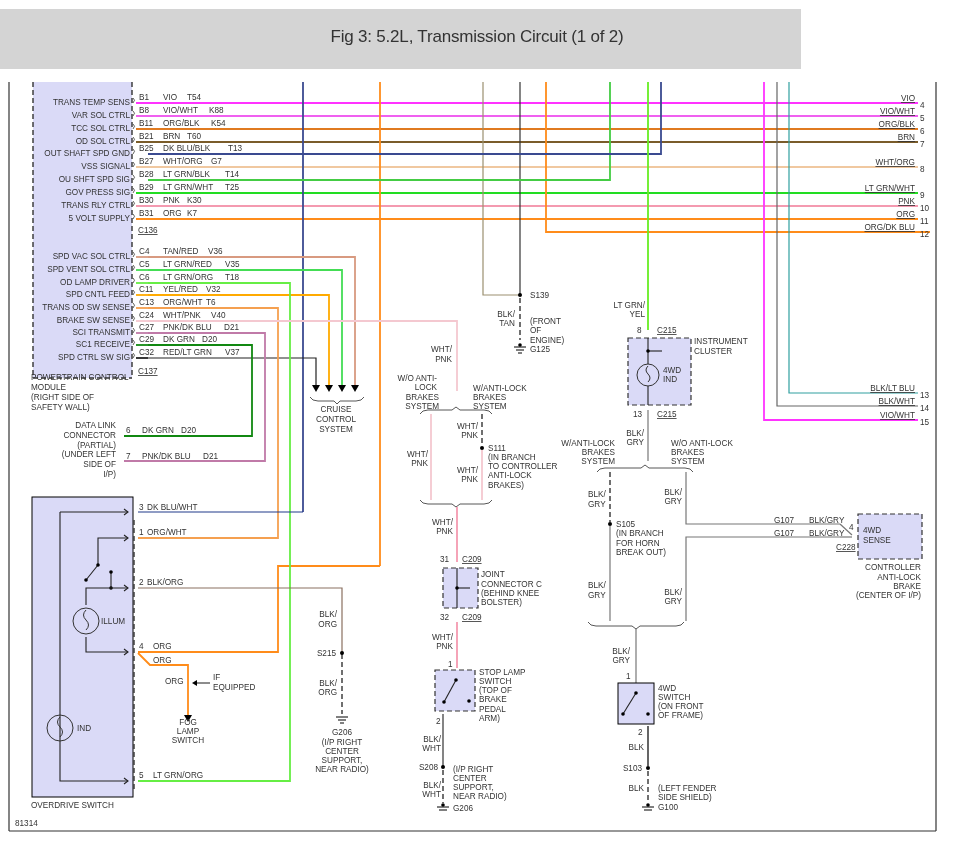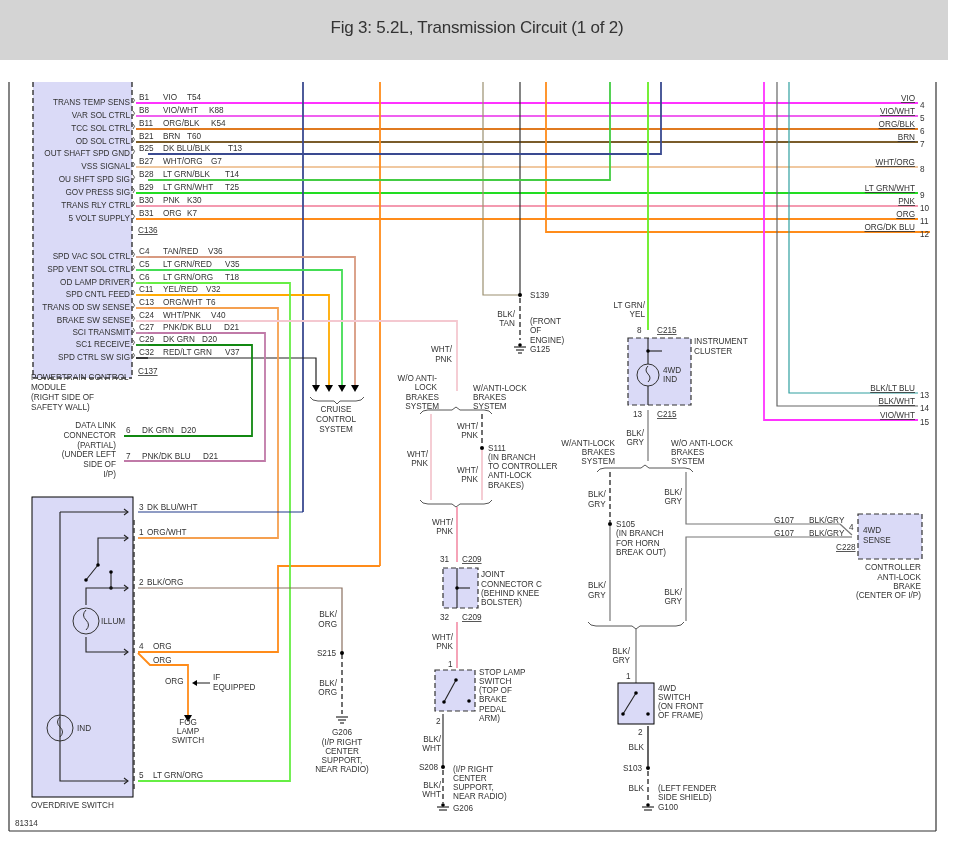--- a/index.html
+++ b/index.html
@@ -1,17 +1,17 @@
 <!DOCTYPE html>
 <html><head>
 <meta charset="utf-8">
 <style>
   html, body { margin:0; padding:0; background:#ffffff; }
   body { width:954px; height:850px; position:relative; overflow:hidden; font-family:"Liberation Sans", sans-serif; }
-  #title-bar { position:absolute; left:0; top:0; width:948px; height:60px; background:#d4d4d4; }
+  #title-bar { position:absolute; left:0; top:9px; width:801px; height:60px; background:#d4d4d4; }
   #title-text { position:absolute; left:0; top:18px; width:954px; text-align:center; font-family:"Liberation Sans", sans-serif; font-size:17px; color:#333; letter-spacing:-0.2px; }
   #diagram { position:absolute; left:0; top:60px; }
   svg text { font-family:"Liberation Sans", sans-serif; font-size:8.2px; fill:#333; }
   .w { fill:none; stroke-width:1.8; }
   .thin { fill:none; stroke-width:1.2; }
   .blk { fill:none; stroke:#222; stroke-width:1.1; }
   .dash { fill:none; stroke:#333; stroke-width:1.4; stroke-dasharray:5 3; }
   .box { fill:#dadaf7; }
 </style>
 </head>

